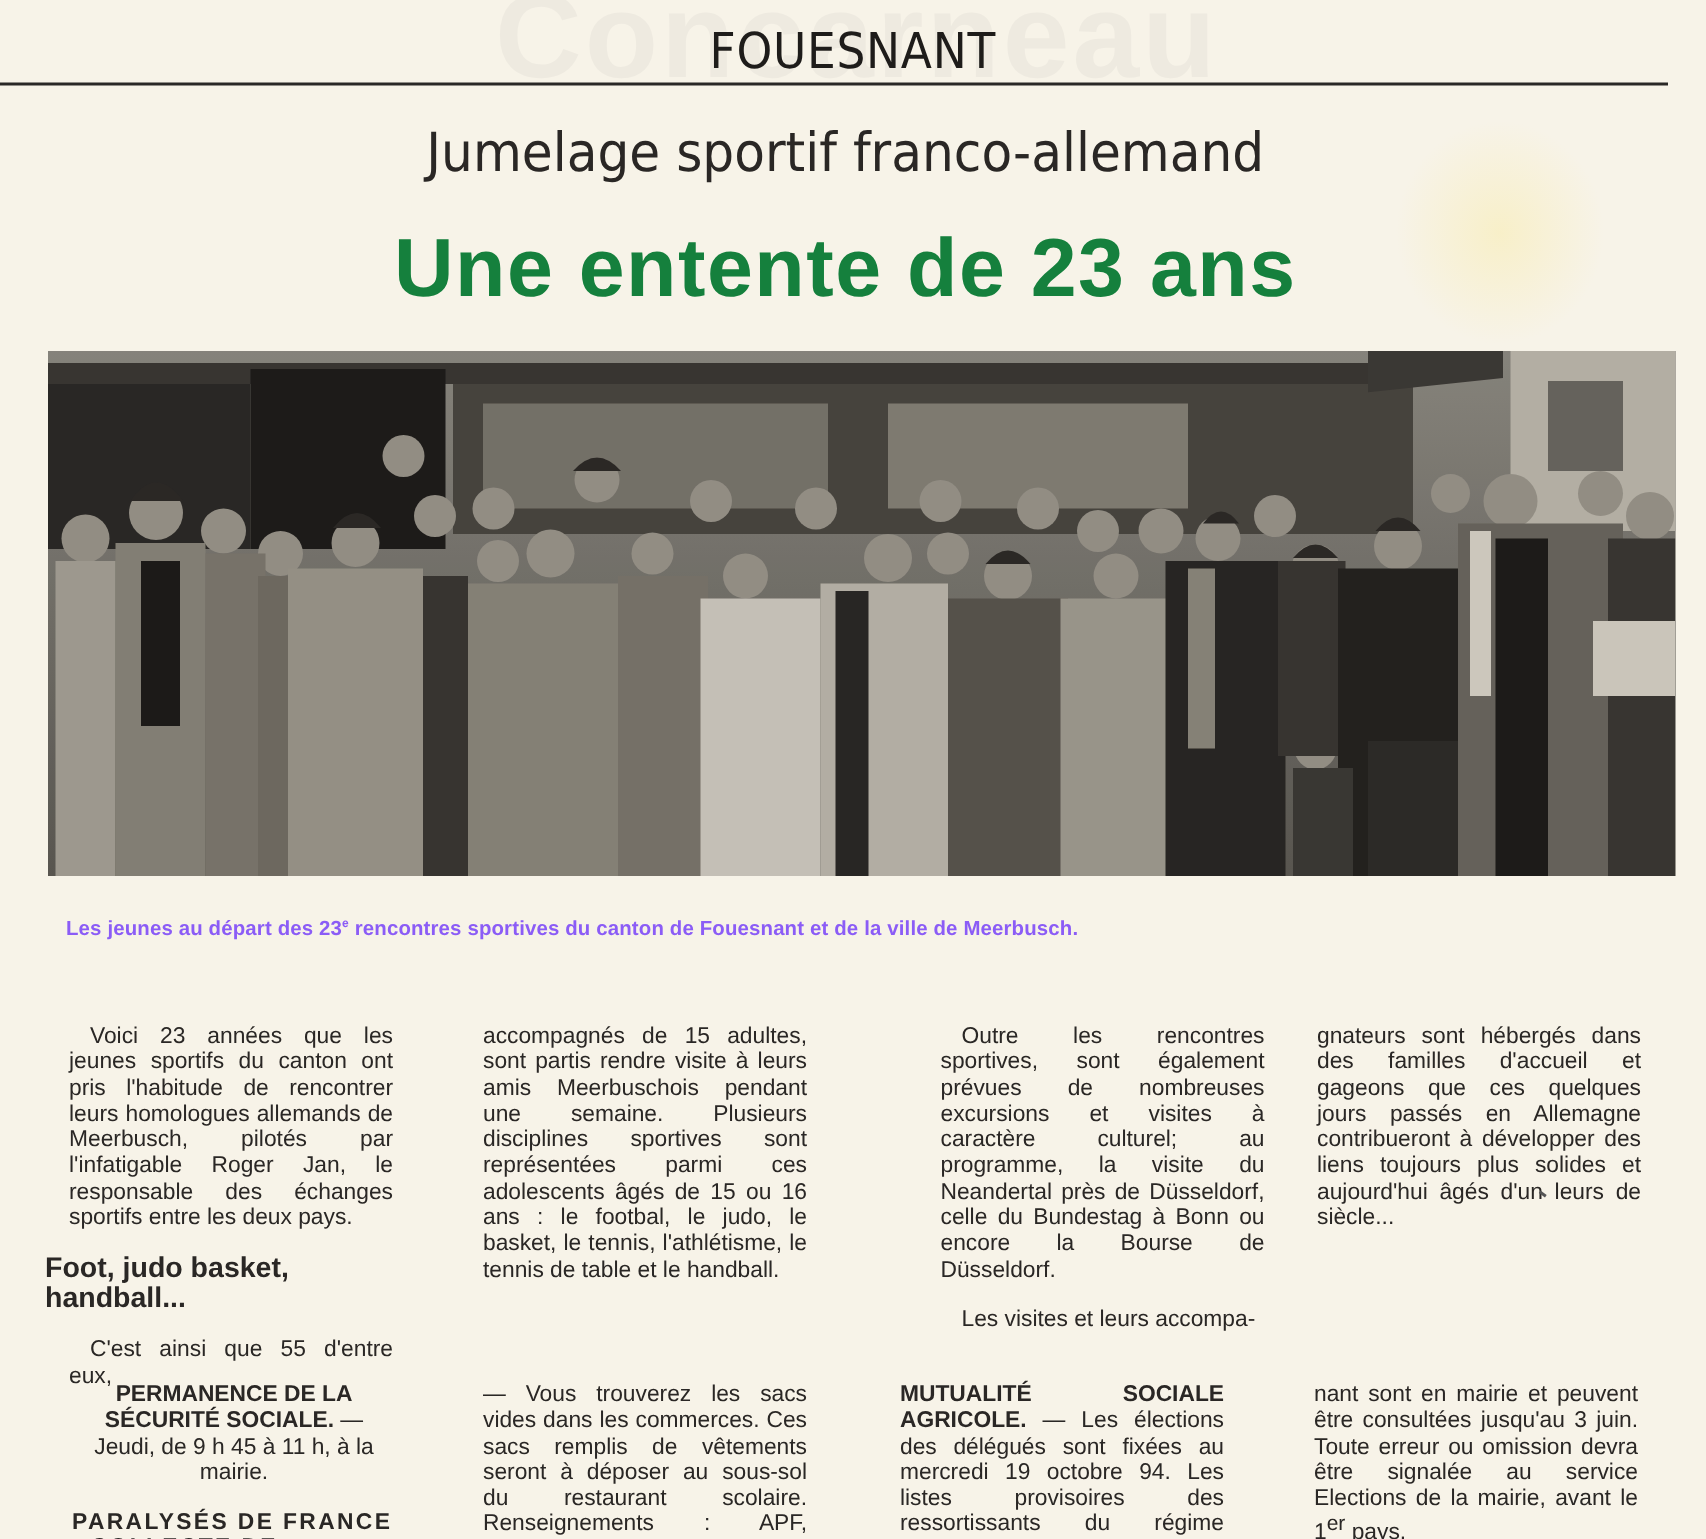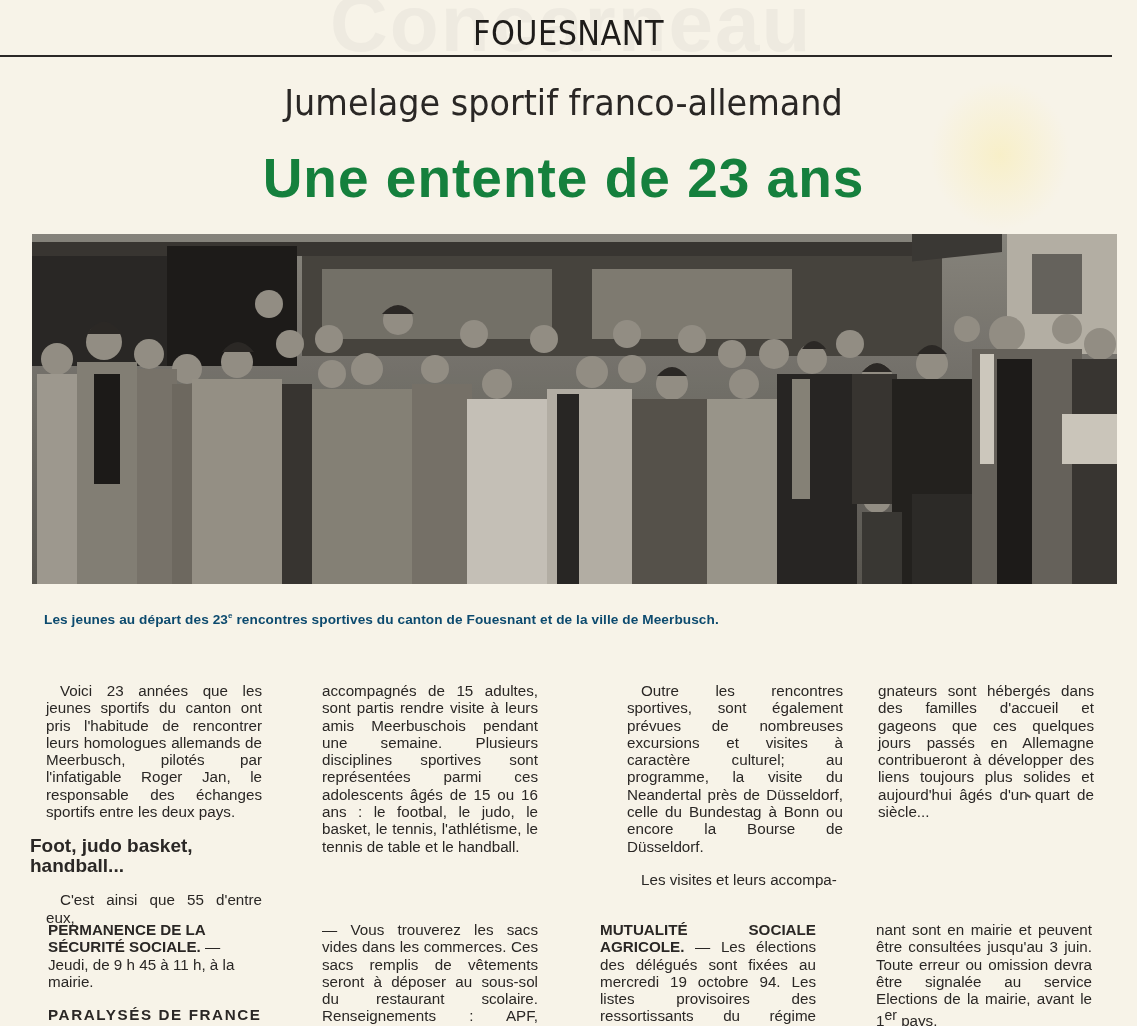--- a/index.html
+++ b/index.html
@@ -42,21 +42,21 @@
     font-family: "Liberation Sans", sans-serif;
     letter-spacing: 1px;
   }
   .photo {
     position: absolute; left: 32px; top: 234px; width: 1085px; height: 350px;
     background: #6f6b63; overflow: hidden;
   }
   .photo svg { display: block; }
   .caption {
     position: absolute; left: 44px; top: 611px;
-    font-size: 13.6px; font-weight: bold; color: #0c4a6e;
+    font-size: 13.6px; font-weight: bold; color: #8b5cf6;
     font-family: "Liberation Sans", sans-serif;
     letter-spacing: 0.1px;
   }
   .caption sup { font-size: 8px; }
   .col {
     position: absolute; width: 248px;
     font-size: 15.2px; line-height: 17.3px; color: #2a2725;
     font-family: "Liberation Sans", sans-serif;
     text-align: justify;
   }
@@ -190,26 +190,26 @@
 <div class="col" style="left:306px; top:666px;">
   <p>accompagnés de 15 adultes, sont partis rendre visite à leurs amis Meerbuschois pendant une semaine. Plusieurs disciplines sportives sont représentées parmi ces adolescents âgés de 15 ou 16 ans : le footbal, le judo, le basket, le tennis, l'athlétisme, le tennis de table et le handball.</p>
 </div>
 
 <div class="col" style="left:611px; top:666px;">
   <p class="indent">Outre les rencontres sportives, sont également prévues de nombreuses excursions et visites à caractère culturel; au programme, la visite du Neandertal près de Düsseldorf, celle du Bundestag à Bonn ou encore la Bourse de Düsseldorf.</p>
   <p class="indent">Les visites et leurs accompa-</p>
 </div>
 
 <div class="col" style="left:862px; top:666px;">
-  <p>gnateurs sont hébergés dans des familles d'accueil et gageons que ces quelques jours passés en Allemagne contribueront à développer des liens toujours plus solides et aujourd'hui âgés d'un quart de siècle...</p>
+  <p>gnateurs sont hébergés dans des familles d'accueil et gageons que ces quelques jours passés en Allemagne contribueront à développer des liens toujours plus solides et aujourd'hui âgés d'un leurs de siècle...</p>
 </div>
 <div class="mark"></div>
 
 <div class="col" style="left:32px; top:905px;">
-  <p style="text-align:left;"><span class="brief-title">PERMANENCE DE LA SÉCURITÉ SOCIALE.</span><span> — Jeudi, de 9 h 45 à 11 h, à la mairie.</span></p>
+  <p style="text-align:center;"><span class="brief-title">PERMANENCE DE LA SÉCURITÉ SOCIALE.</span><span> — Jeudi, de 9 h 45 à 11 h, à la mairie.</span></p>
   <p style="margin-top:10px; text-align:left;"><span class="brief-title spaced">PARALYSÉS DE FRANCE - COLLECTE DE TEXTILES LE 28.</span></p>
 </div>
 
 <div class="col" style="left:306px; top:905px;">
   <p>— Vous trouverez les sacs vides dans les commerces. Ces sacs remplis de vêtements seront à déposer au sous-sol du restaurant scolaire. Renseignements : APF, 98.90.06.10.</p>
 </div>
 
 <div class="col" style="left:584px; top:905px;">
   <p><span class="brief-title">MUTUALITÉ SOCIALE AGRICOLE.</span><span> — Les élections des délégués sont fixées au mercredi 19 octobre 94. Les listes provisoires des ressortissants du régime agricole résidant sur Foues-</span></p>
 </div>

